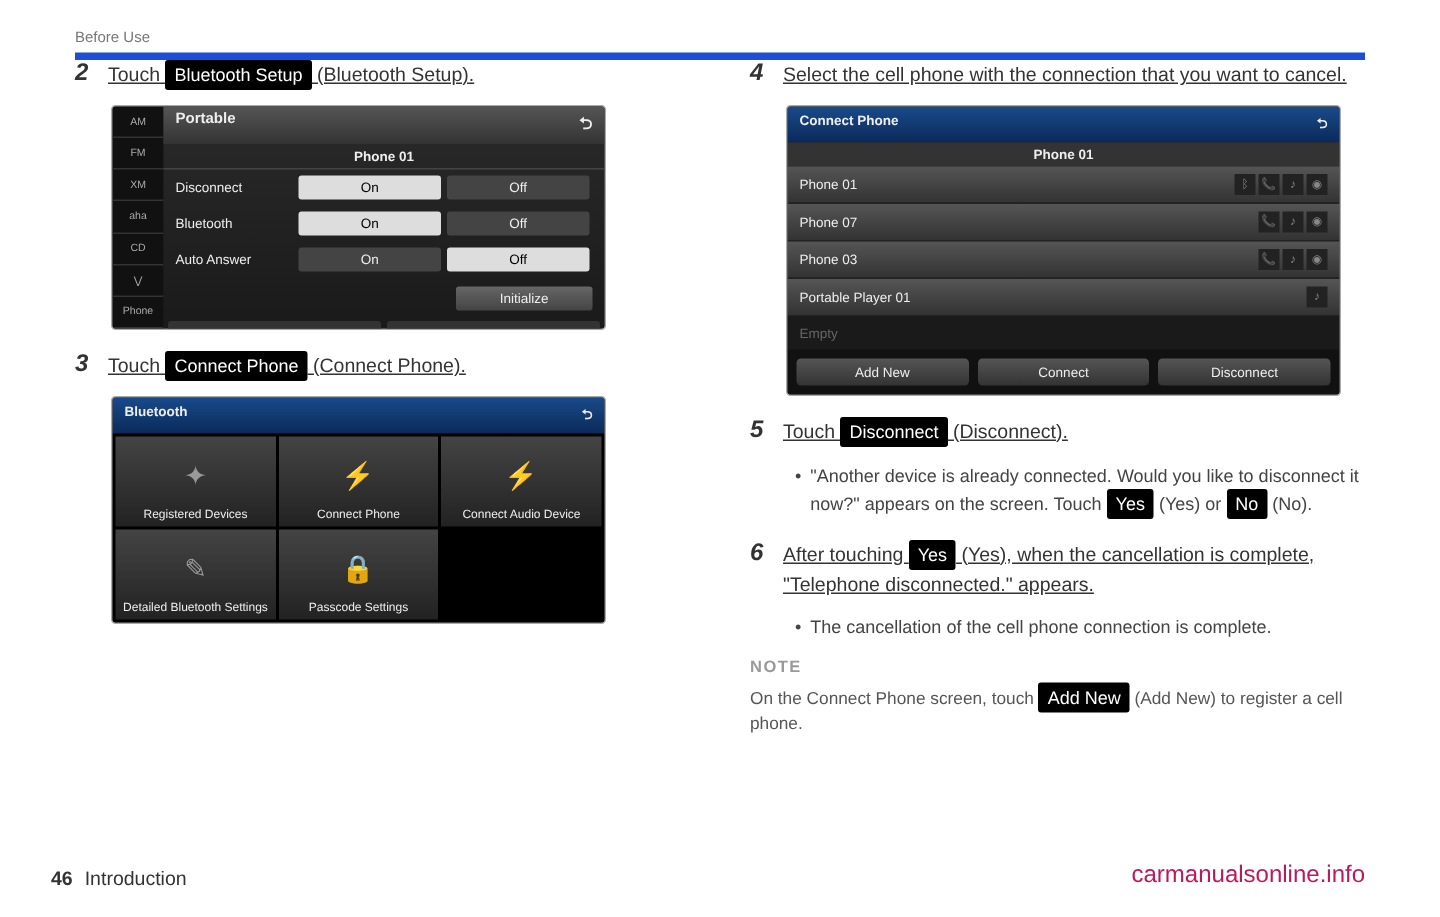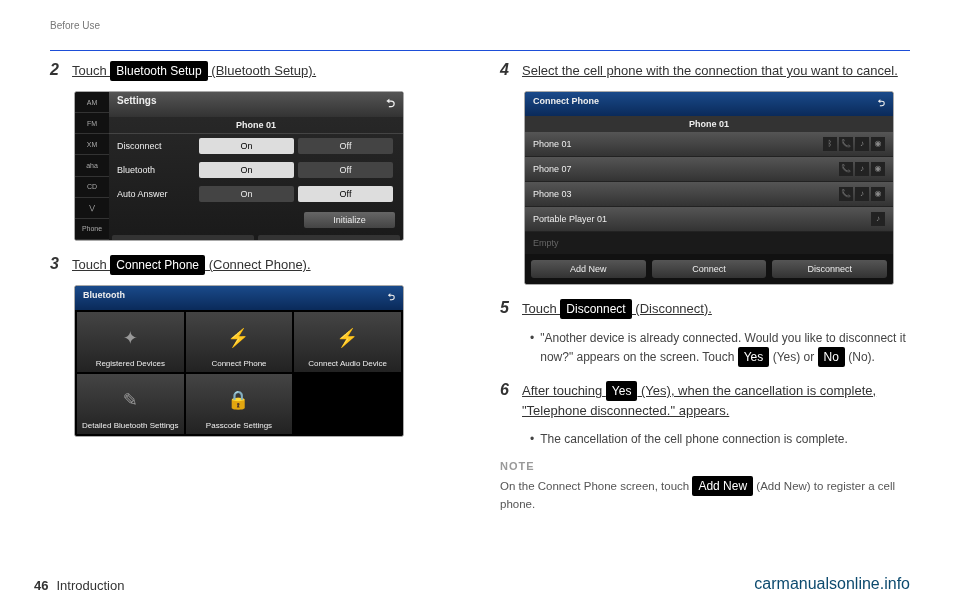--- a/index.html
+++ b/index.html
@@ -1,33 +1,33 @@
 <!DOCTYPE html>
 <html><head>
   <meta charset="utf-8">
   <style>
     * { box-sizing: border-box; margin: 0; padding: 0; }
     body { width: 960px; height: 611px; font-family: sans-serif; background: #fff; color: #333; position: relative; font-size: 13px; }
     .page { padding: 20px 50px 10px 50px; height: 100%; }
-    .header-label { font-size: 10px; color: #777; padding-bottom: 19px; border-bottom: 1px solid #1d4ed8; margin-bottom: 10px; }
+    .header-label { font-size: 10px; color: #777; padding-bottom: 4px; border-bottom: 5px solid #1d4ed8; }
     .columns { display: flex; gap: 40px; }
     .col { flex: 1; }
     .step { display: flex; margin-bottom: 10px; align-items: flex-start; }
     .step-num { font-weight: bold; font-style: italic; font-size: 16px; width: 22px; flex-shrink: 0; }
     .step-text { flex: 1; line-height: 1.5; text-decoration: underline; }
     .black-btn { display: inline-block; background: #000; color: #fff; padding: 1px 6px; border-radius: 2px; font-size: 12px; }
     .screenshot { margin: 0 0 14px 24px; border: 1px solid #aaa; border-radius: 3px; overflow: hidden; background: #1a1a1a; color: #eee; font-size: 9px; }
     .sub-bullet { margin-left: 30px; display: flex; gap: 6px; margin-bottom: 8px; line-height: 1.5; color: #444; font-size: 12px; }
     .sub-bullet .dot { flex-shrink: 0; }
     .note-hdr { font-weight: bold; color: #999; letter-spacing: 1px; font-size: 11px; margin-top: 12px; margin-bottom: 4px; }
     .note-text { font-size: 11.5px; color: #555; line-height: 1.5; }
     .footer { position: absolute; bottom: 18px; left: 34px; right: 50px; display: flex; justify-content: space-between; align-items: flex-end; }
     .footer-left { font-size: 13px; }
     .footer-left .pnum { font-weight: bold; margin-right: 8px; }
-    .watermark { color: #0c4a6e; font-size: 16px; }
+    .watermark { color: #be185d; font-size: 16px; }
 
     
     .ss1 { width: 330px; height: 150px; display: flex; }
     .ss1 .tabs { width: 34px; background: #111; display: flex; flex-direction: column; font-size: 7px; }
     .ss1 .tab { flex: 1; border-bottom: 1px solid #333; display: flex; align-items: center; justify-content: center; color: #aaa; text-align: center; padding: 2px; }
     .ss1 .main { flex: 1; background: linear-gradient(#2a2a2a,#1a1a1a); display: flex; flex-direction: column; }
     .ss1 .title { background: linear-gradient(#555,#333); padding: 3px 8px; font-weight: bold; font-size: 10px; display: flex; justify-content: space-between; }
     .ss1 .subtitle { text-align: center; font-weight: bold; padding: 3px; border-bottom: 1px solid #444; }
     .ss1 .row { display: flex; align-items: center; padding: 4px 8px; }
     .ss1 .row .lbl { width: 80px; }
@@ -79,21 +79,21 @@
           <div class="tab">AM</div>
           <div class="tab">FM</div>
           <div class="tab">XM</div>
           <div class="tab">aha</div>
           <div class="tab">CD</div>
           <div class="tab">⋁</div>
           <div class="tab">Phone</div>
         </div>
         <div class="main">
           <div class="title">
-              <span>Settings</span>
+              <span>Portable</span>
               <span class="back">⮌</span>
             </div>
           <div class="subtitle">Phone 01</div>
           <div class="row">
             <div class="lbl">Disconnect</div>
             <div class="on active">On</div>
             <div class="off">Off</div>
           </div>
           <div class="row">
             <div class="lbl">Bluetooth</div>

